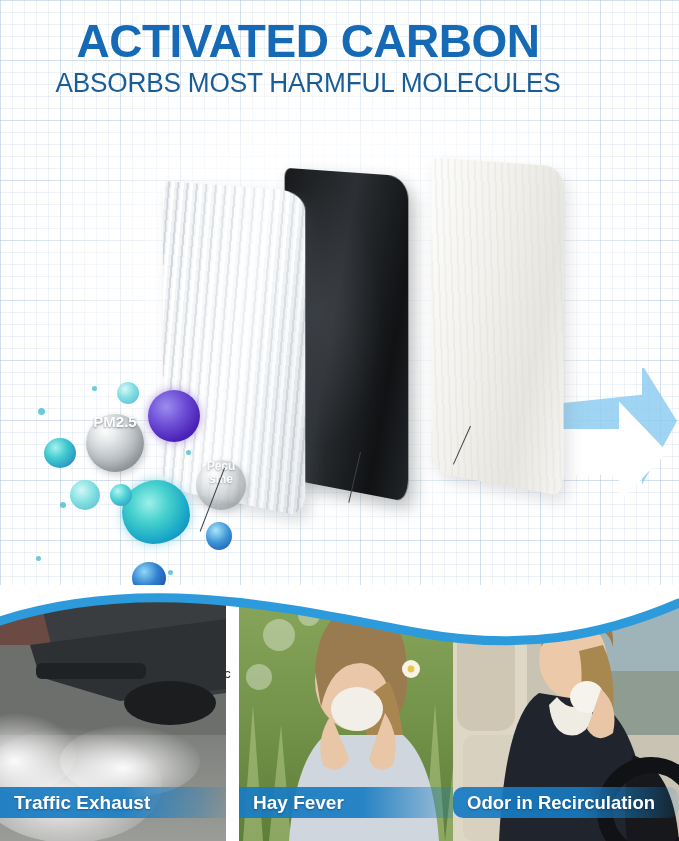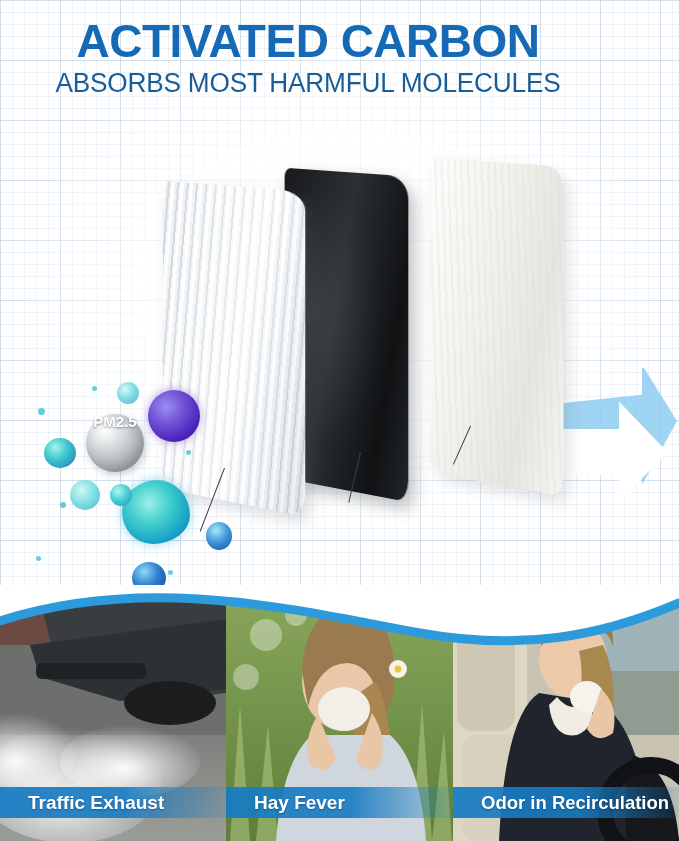--- a/index.html
+++ b/index.html
@@ -147,34 +147,34 @@
   #callout-carbon{left:313px;top:499px;}
   #callout-fiber{left:418px;top:470px;}
 
   
   #photo-strip{
     position:absolute;left:0;top:585px;width:679px;height:256px;overflow:hidden;
   }
   #wave-svg{position:absolute;left:0;top:0;width:679px;height:90px;z-index:5;pointer-events:none;}
   .photo{position:absolute;top:0;height:256px;overflow:hidden;}
   #photo-1{left:0;width:226px;}
-  #photo-2{left:226px;width:227px;}
+  #photo-2{left:239px;width:227px;}
   #photo-3{left:453px;width:226px;}
 
   .caption{
     position:absolute;left:0;bottom:23px;height:31px;width:100%;
     display:flex;align-items:center;
     background:linear-gradient(to right,rgba(23,123,194,.93) 0%,rgba(23,123,194,.90) 55%,rgba(23,123,194,.34) 88%,rgba(23,123,194,.10) 100%);
     color:#ffffff;font-weight:bold;font-size:19px;
-    padding-left:28px;box-sizing:border-box;
+    padding-left:14px;box-sizing:border-box;
     text-shadow:0 1px 2px rgba(0,40,80,.45);
     white-space:nowrap;
     margin-top:28px;
   }
-  #photo-3 .caption{font-size:18.5px;}
+  #photo-3 .caption{font-size:18.5px;border-radius:10px;}
 
   
   .scene{position:absolute;inset:0;}
 </style>
 </head>
 <body>
 
 <div id="grid-bg"></div>
 <div id="grid-fade"></div>
 
@@ -205,20 +205,23 @@
 
   <div class="dot" style="left:38px;top:258px;width:7px;height:7px;"></div>
   <div class="dot" style="left:92px;top:236px;width:5px;height:5px;"></div>
   <div class="dot" style="left:60px;top:352px;width:6px;height:6px;"></div>
   <div class="dot" style="left:36px;top:406px;width:5px;height:5px;"></div>
   <div class="dot" style="left:186px;top:300px;width:5px;height:5px;"></div>
   <div class="dot" style="left:104px;top:300px;width:4px;height:4px;"></div>
   <div class="dot" style="left:168px;top:420px;width:5px;height:5px;"></div>
   <div class="dot" style="left:118px;top:452px;width:6px;height:6px;"></div>
 
+  <div class="sphere" id="sphere-smell">
+    <span>Pecu<br>sme</span>
+  </div>
   <div class="sphere" id="sphere-pm25">
     <span>PM2.5</span>
   </div>
 
   <div class="leader" style="left:224px;top:318px;height:68px;transform:rotate(21deg);"></div>
   <div class="leader" style="left:360px;top:302px;height:52px;transform:rotate(13deg);"></div>
   <div class="leader" style="left:470px;top:276px;height:42px;transform:rotate(24deg);"></div>
 
   <div class="callout" id="callout-cotton">
     <div>electrostatic</div>

